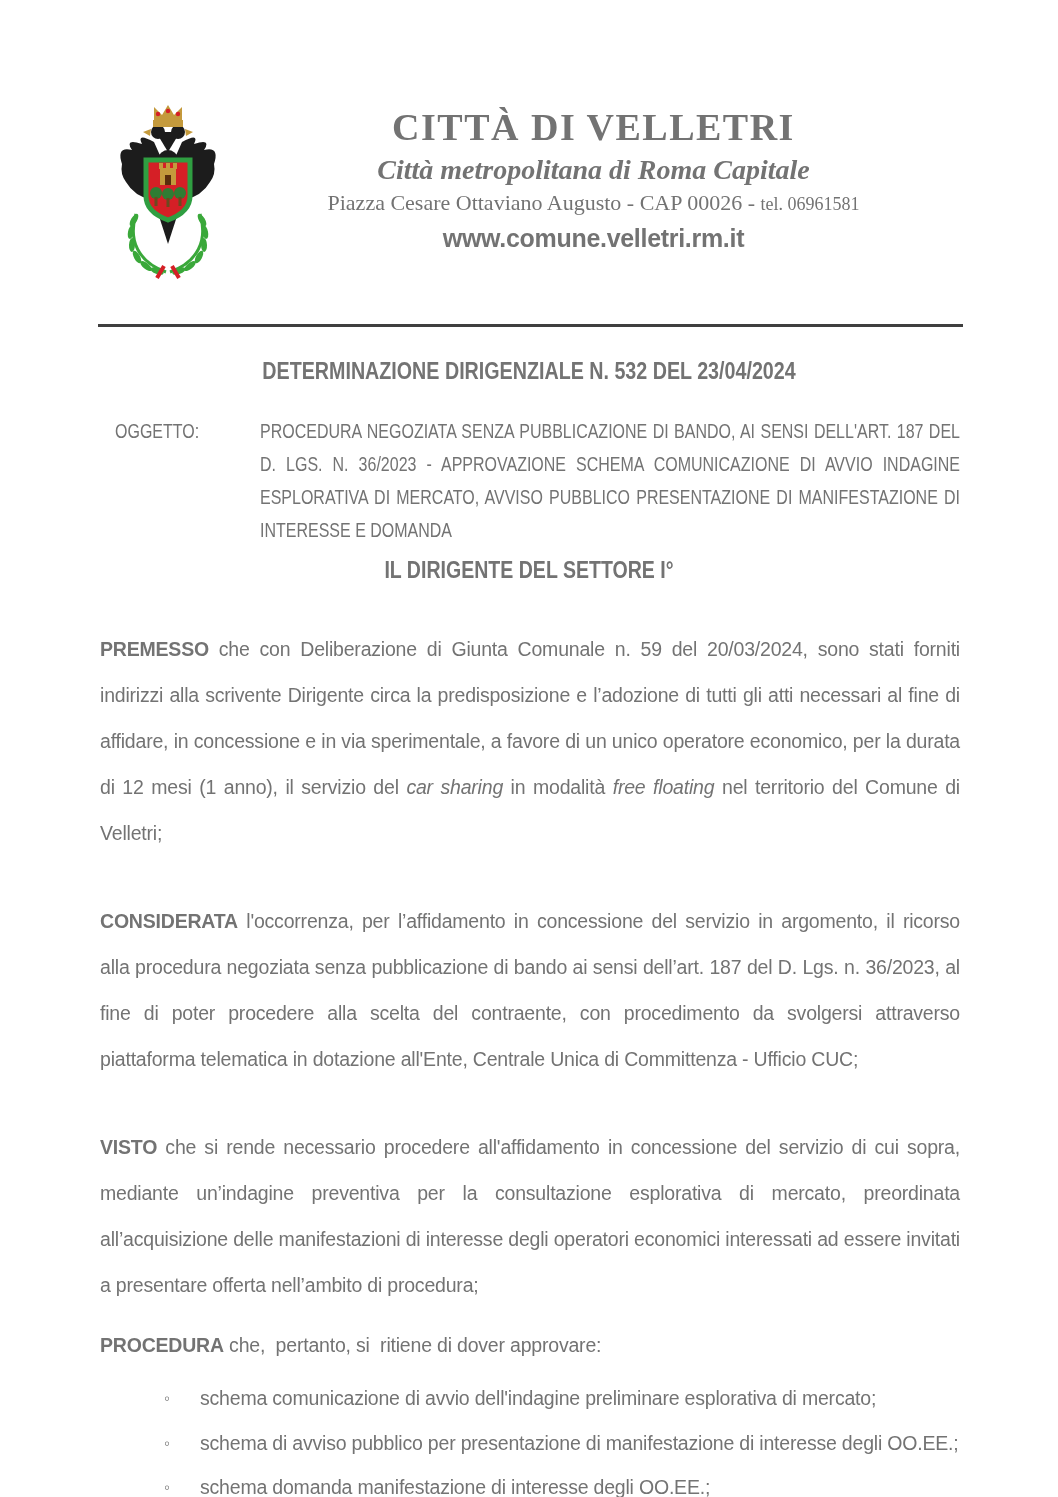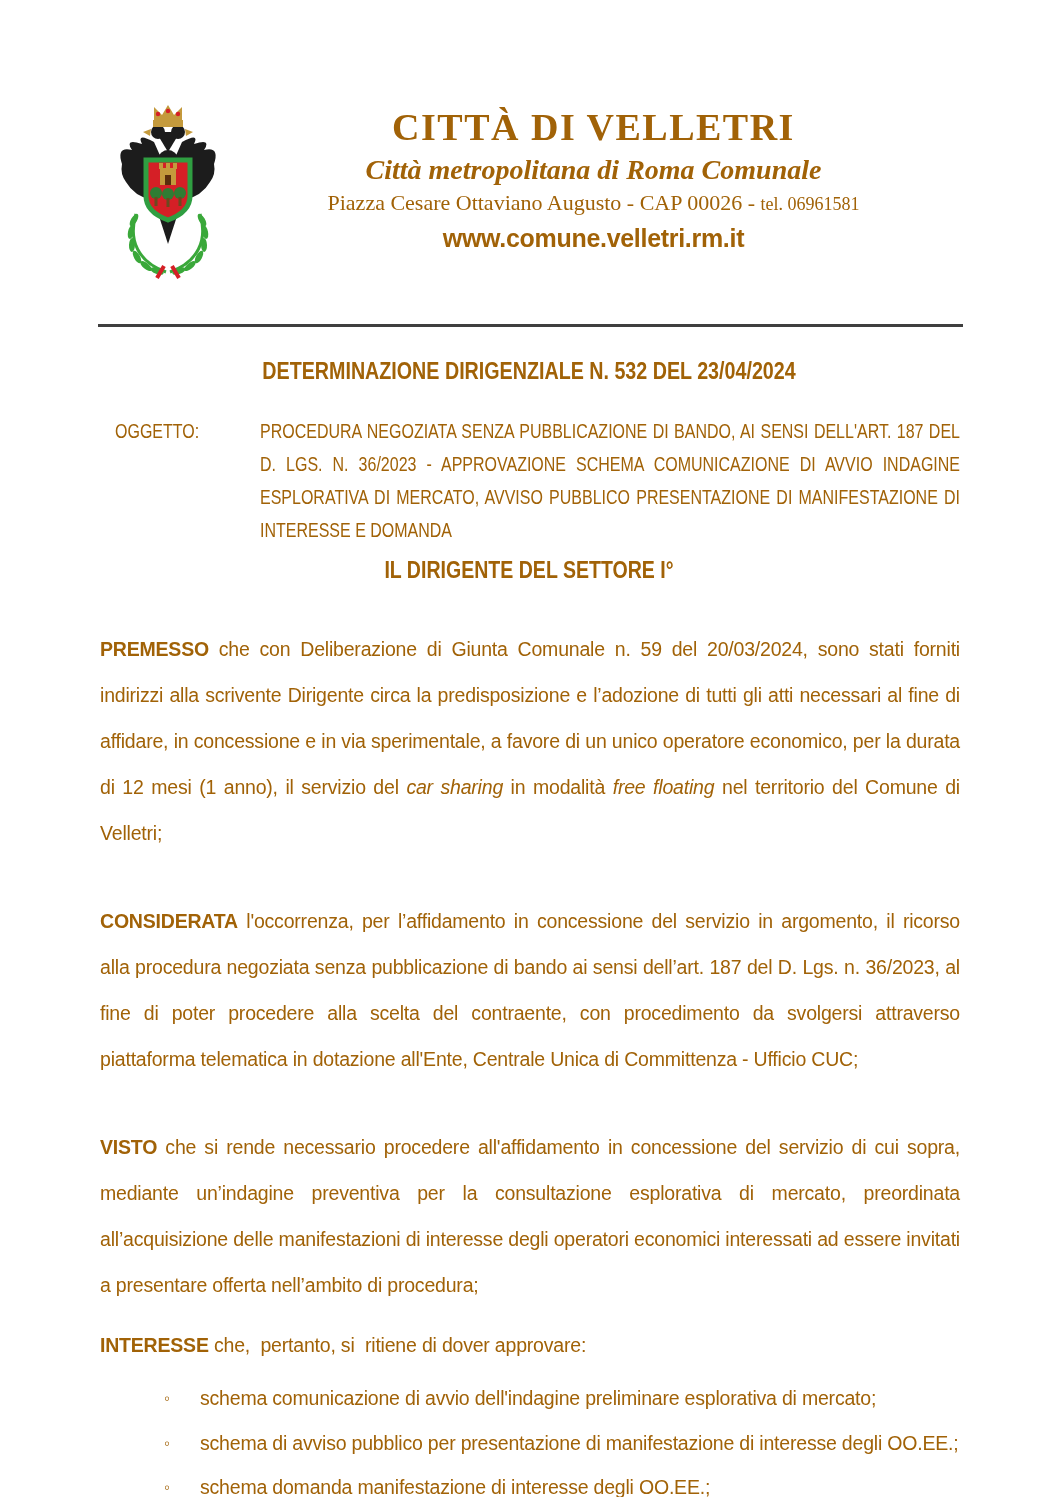--- a/index.html
+++ b/index.html
@@ -1,18 +1,18 @@
 <!DOCTYPE html>
 <html lang="it"><head>
 <meta charset="utf-8">
 <style>
   html,body { margin:0; padding:0; background:#fff; }
   .page {
     position:relative; width:1058px; height:1497px; background:#fff;
-    color:#a16207; font-family:"Liberation Sans", sans-serif; overflow:hidden;
+    color:#737373; font-family:"Liberation Sans", sans-serif; overflow:hidden;
   }
   
   .letterhead { display:flex; padding:102px 95px 0 112px; }
   .coa-wrap { flex:none; width:112px; height:182px; }
   .head-text { flex:1; text-align:center; padding-top:4px; }
   .city-title {
     font-family:"Liberation Serif", serif; font-weight:bold;
     font-size:38px; letter-spacing:1.5px; line-height:1.15;
   }
   .city-sub {
@@ -119,21 +119,21 @@
           <rect x="42.5" y="95" width="3" height="9" fill="#6b4a1f"></rect>
           <circle cx="56" cy="92" r="6" fill="#2f7d33"></circle>
           <rect x="54.5" y="96" width="3" height="9" fill="#6b4a1f"></rect>
           <circle cx="68" cy="91" r="6" fill="#2f7d33"></circle>
           <rect x="66.5" y="95" width="3" height="9" fill="#6b4a1f"></rect>
         </g>
       </svg>
     </div>
     <div class="head-text">
       <div class="city-title">CITTÀ DI VELLETRI</div>
-      <div class="city-sub">Città metropolitana di Roma Comunale</div>
+      <div class="city-sub">Città metropolitana di Roma Capitale</div>
       <div class="city-addr"><span>Piazza Cesare Ottaviano Augusto - CAP 00026 -</span> <span class="tel">tel. 06961581</span></div>
       <div class="city-url">www.comune.velletri.rm.it</div>
     </div>
   </header>
 
   <div class="rule"></div>
 
   <div class="doc-title">DETERMINAZIONE DIRIGENZIALE N. 532 DEL 23/04/2024</div>
 
   <div class="oggetto">
@@ -142,21 +142,21 @@
       <div class="ogg-body">PROCEDURA NEGOZIATA SENZA PUBBLICAZIONE DI BANDO, AI SENSI DELL'ART. 187 DEL D. LGS. N. 36/2023  -  APPROVAZIONE SCHEMA COMUNICAZIONE DI AVVIO INDAGINE ESPLORATIVA DI MERCATO, AVVISO PUBBLICO PRESENTAZIONE DI MANIFESTAZIONE DI INTERESSE E DOMANDA</div>
     </div>
   </div>
 
   <div class="section-heading">IL DIRIGENTE DEL SETTORE I°</div>
 
   <main class="content">
     <p class="para"><span style="font-weight: bold;">PREMESSO</span><span> che con Deliberazione di Giunta Comunale n. 59 del 20/03/2024, sono stati forniti indirizzi alla scrivente Dirigente circa la predisposizione e l’adozione di tutti gli atti necessari al fine di affidare, in concessione e in via sperimentale, a favore di un unico operatore economico, per la durata di 12 mesi (1 anno), il servizio del </span><span style="font-style: italic;">car sharing</span><span> in modalità </span><span style="font-style: italic;">free floating</span><span> nel territorio del Comune di Velletri;</span></p>
     <p class="para"><span style="font-weight: bold;">CONSIDERATA</span><span> l'occorrenza, per l’affidamento in concessione del servizio in argomento, il ricorso alla procedura negoziata senza pubblicazione di bando ai sensi dell’art. 187 del D. Lgs. n. 36/2023, al fine di poter procedere alla scelta del contraente, con procedimento da svolgersi attraverso piattaforma telematica in dotazione all'Ente, Centrale Unica di Committenza - Ufficio CUC;</span></p>
     <p class="para"><span style="font-weight: bold;">VISTO</span><span> che si rende necessario procedere all'affidamento in concessione del servizio di cui sopra, mediante un’indagine preventiva per la consultazione esplorativa di mercato, preordinata all’acquisizione delle manifestazioni di interesse degli operatori economici interessati ad essere invitati a presentare offerta nell’ambito di procedura;</span></p>
-    <p class="para para-tight"><span style="font-weight: bold;">INTERESSE</span><span> che,&nbsp; pertanto, si&nbsp; ritiene di dover approvare:</span></p>
+    <p class="para para-tight"><span style="font-weight: bold;">PROCEDURA</span><span> che,&nbsp; pertanto, si&nbsp; ritiene di dover approvare:</span></p>
 
     <ul class="bullets">
       <li class="bullet">
         <span class="marker">◦</span>
         <span class="btext">schema comunicazione di avvio dell'indagine preliminare esplorativa di mercato;</span>
       </li>
       <li class="bullet">
         <span class="marker">◦</span>
         <span class="btext">schema di avviso pubblico per presentazione di manifestazione di interesse degli OO.EE.;</span>
       </li>

